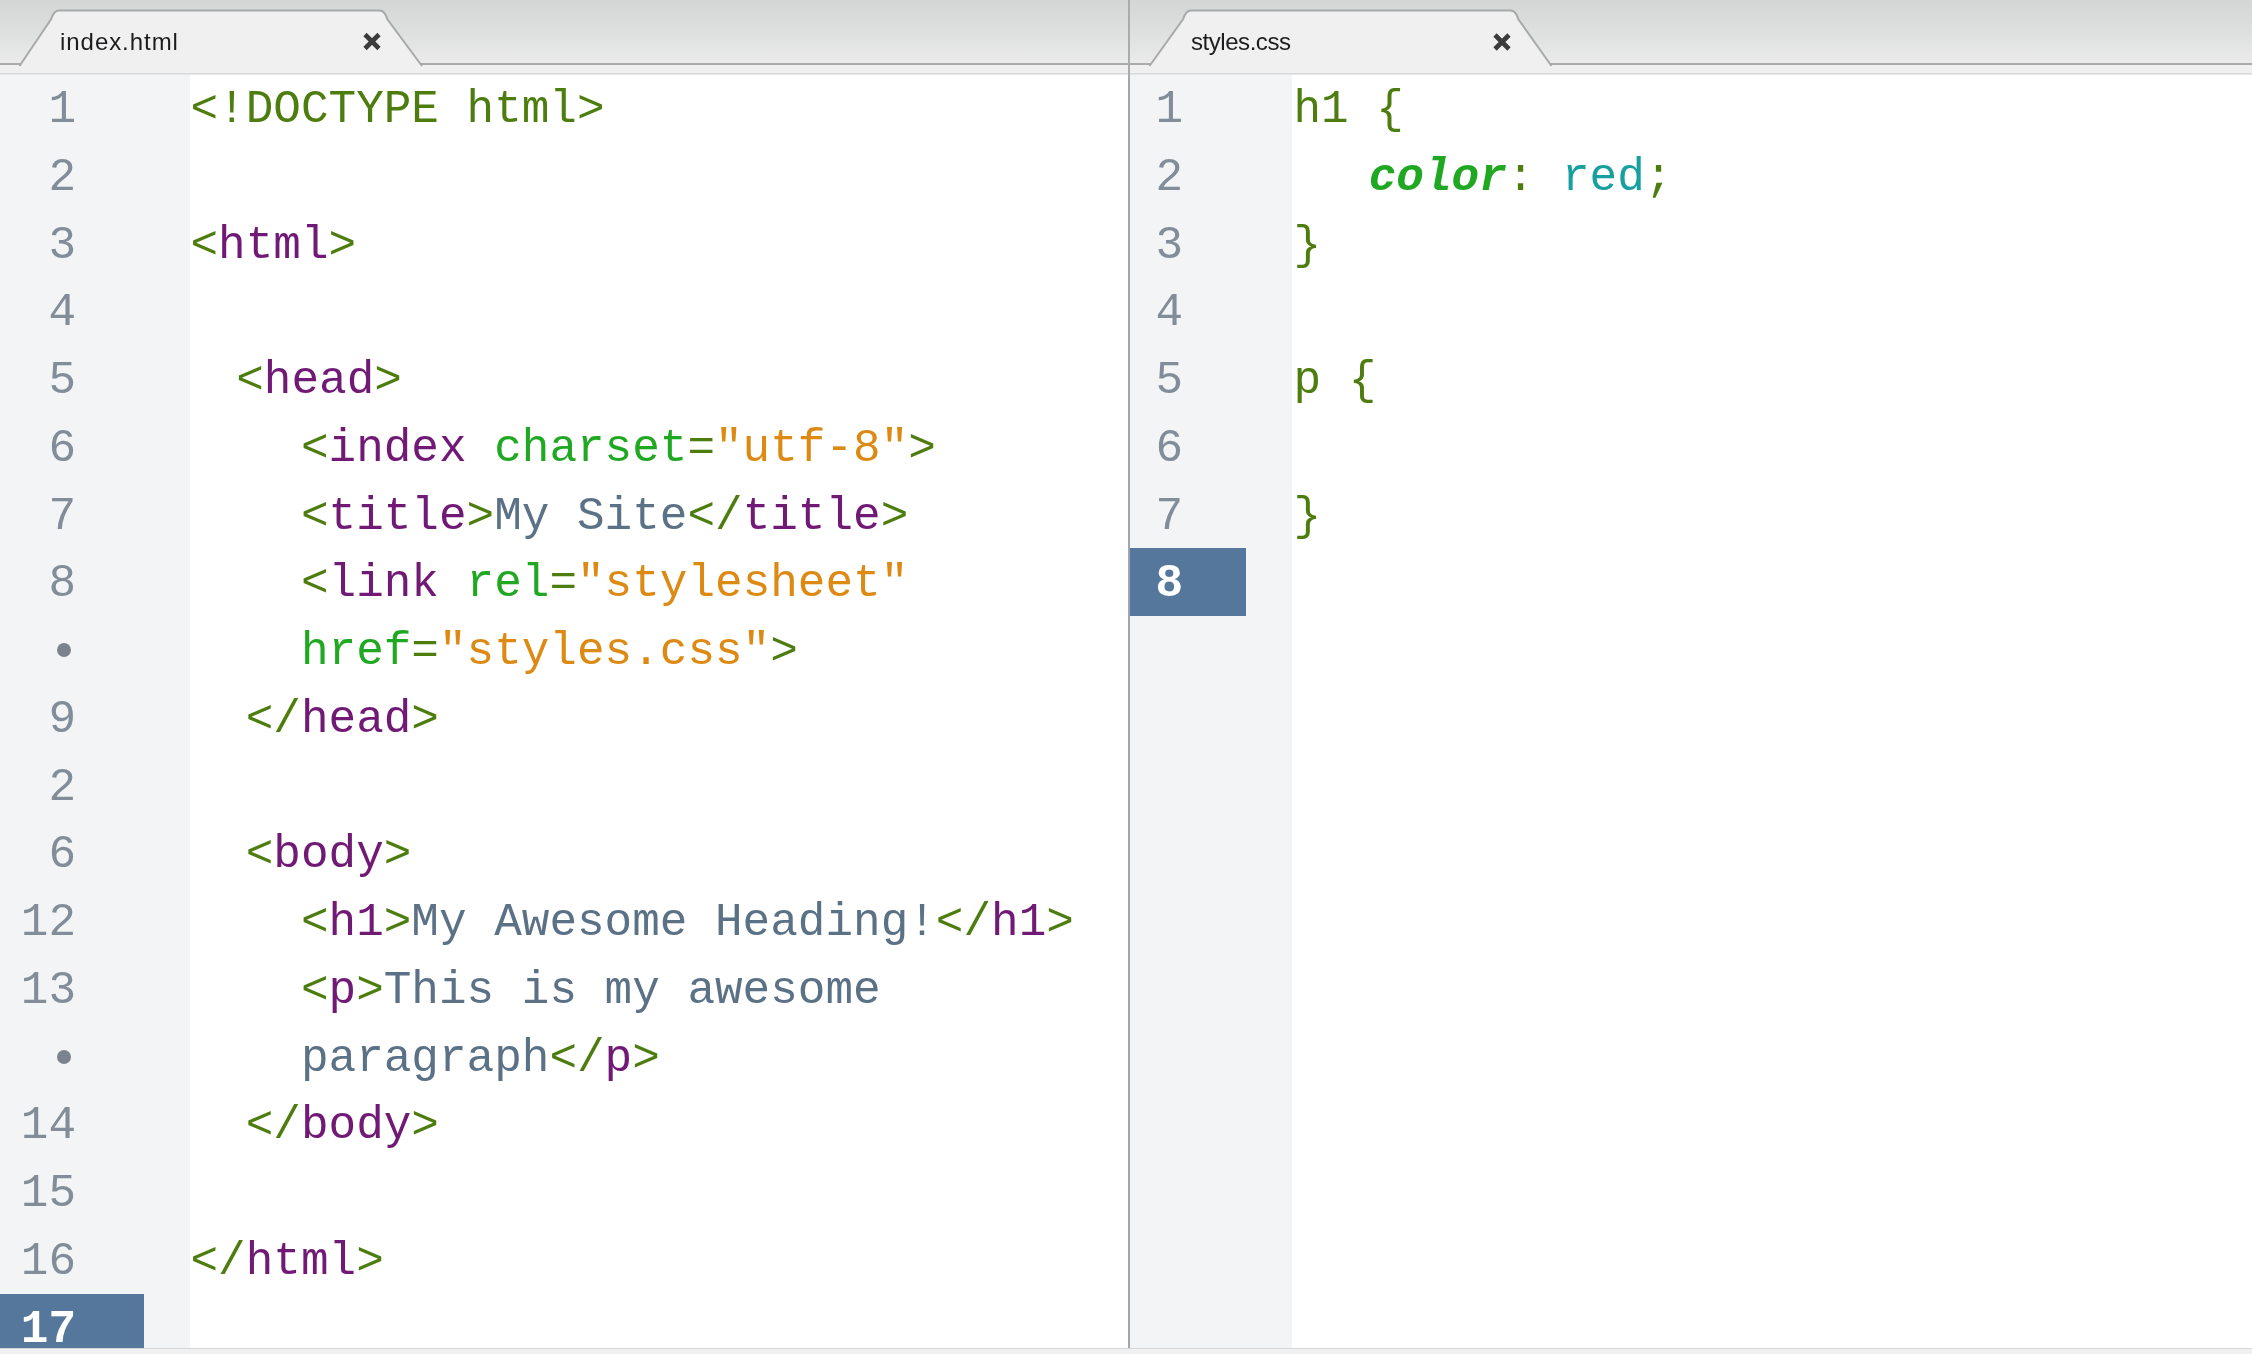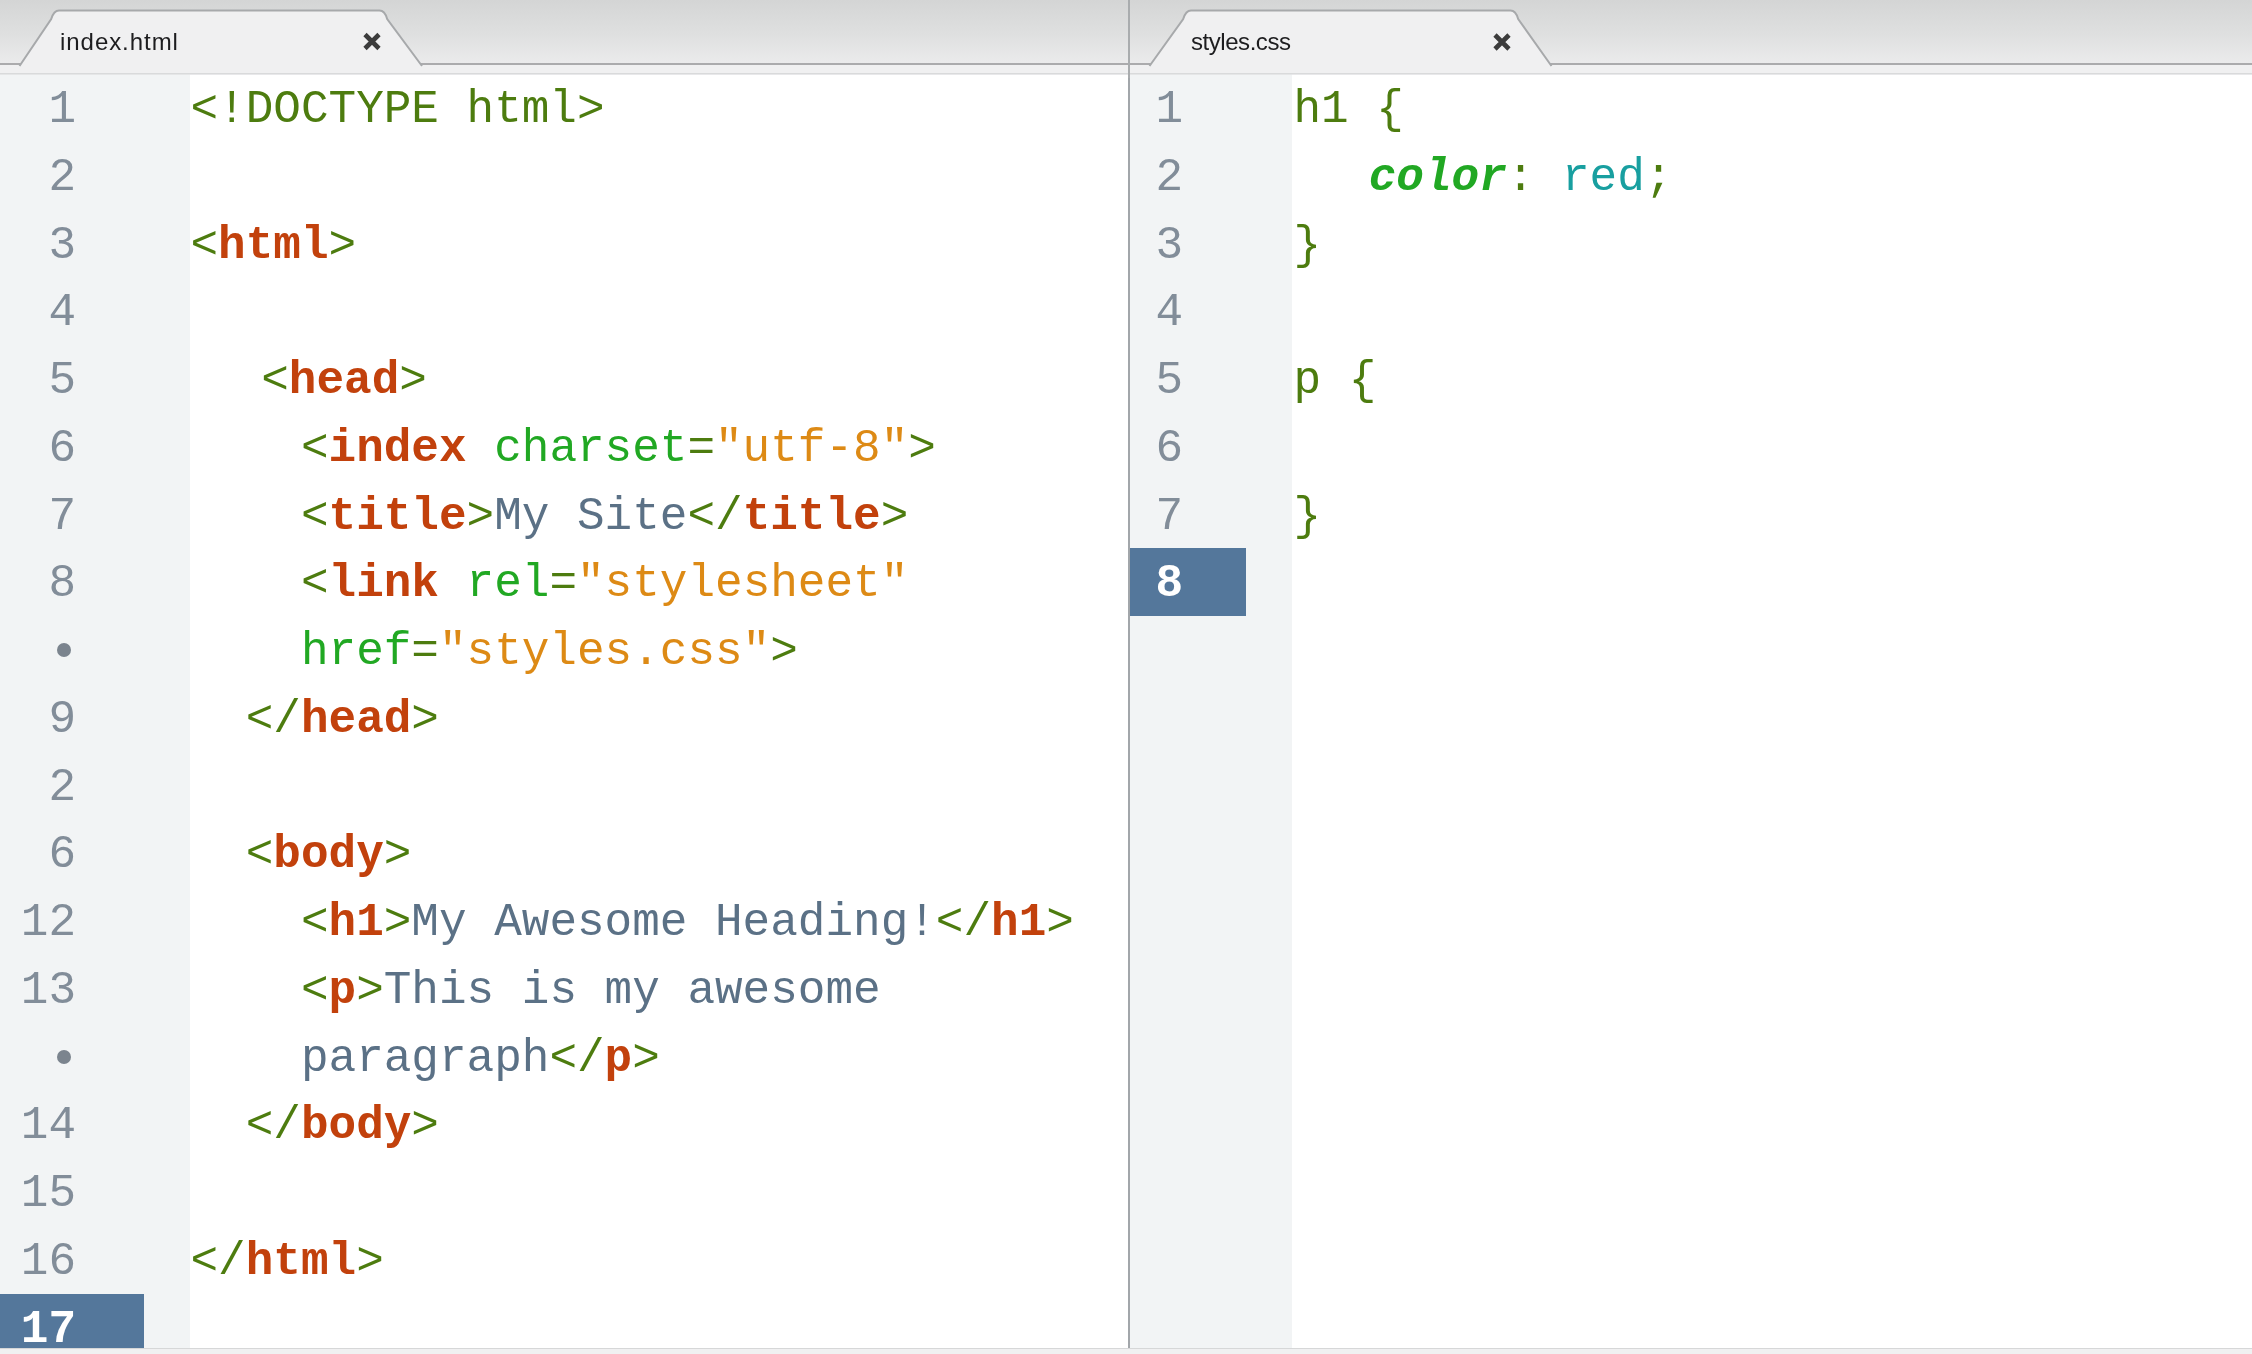--- a/index.html
+++ b/index.html
@@ -8,21 +8,21 @@
 .ed { position:absolute; left:0; top:0; width:2252px; height:1354px; }
 .gut { position:absolute; top:65.0px; bottom:0; background:#f2f4f5; }
 .hl { position:absolute; height:67.75px; background:#54779b; }
 .vdiv { position:absolute; top:0; bottom:0; left:1128.0px; width:2.0px; background:#a2a6aa; }
 .num,.code { position:absolute; font-family:"Liberation Mono",monospace; font-size:46.0px; line-height:67.75px; height:67.75px; white-space:pre; }
 .num { color:#828d99; text-align:right; }
 .num.act { color:#ffffff; font-weight:bold; }
 .dot { position:absolute; width:14px; height:14px; border-radius:50%; background:#7b848e; }
 .code { color:#2d3c4c; }
 .d { color:#4d7c0f; }
-.t { color:#c2410c; font-weight:bold;margin-top:30px; }
+.t { color:#701a75; font-weight:normal;margin-top:30px; }
 .a { color:#21a823; }
 .v { color:#dd8a15; }
 .x { color:#5b7186; }
 .c { color:#189fa0;text-align:center; }
 .g { color:#21a823; font-weight:bold; font-style:italic;margin-left:20px; }
 .bstrip { position:absolute; left:0; top:1348px; width:2252px; height:6px; background:#f0f0f1; border-top:1.5px solid #d6d7d8; }
 </style></head>
 <body>
 <div class="ed">
 <div class="gut" style="left:0;width:190.0px"></div>
@@ -30,21 +30,21 @@
 <div class="hl" style="left:0;top:1293.50px;width:144.0px"></div>
 <div class="hl" style="left:1130.0px;top:548.25px;width:116.0px"></div>
 <div class="vdiv"></div>
 <div class="num" style="left:0.00px;top:77.00px;width:76.00px">1</div>
 <div class="code" style="left:190.50px;top:77.00px"><span class="d">&lt;!DOCTYPE html&gt;</span></div>
 <div class="num" style="left:0.00px;top:144.75px;width:76.00px">2</div>
 <div class="num" style="left:0.00px;top:212.50px;width:76.00px">3</div>
 <div class="code" style="left:190.50px;top:212.50px"><span class="d">&lt;</span><span class="t">html</span><span class="d">&gt;</span></div>
 <div class="num" style="left:0.00px;top:280.25px;width:76.00px">4</div>
 <div class="num" style="left:0.00px;top:348.00px;width:76.00px">5</div>
-<div class="code" style="left:206px;top:348.00px">  <span class="d">&lt;</span><span class="t">head</span><span class="d">&gt;</span></div>
+<div class="code" style="left:181px;top:348.00px">  <span class="d">&lt;</span><span class="t">head</span><span class="d">&gt;</span></div>
 <div class="num" style="left:0.00px;top:415.75px;width:76.00px">6</div>
 <div class="code" style="left:190.50px;top:415.75px">    <span class="d">&lt;</span><span class="t">index</span> <span class="a">charset</span><span class="d">=</span><span class="v">"utf-8"</span><span class="d">&gt;</span></div>
 <div class="num" style="left:0.00px;top:483.50px;width:76.00px">7</div>
 <div class="code" style="left:190.50px;top:483.50px">    <span class="d">&lt;</span><span class="t">title</span><span class="d">&gt;</span><span class="x">My Site</span><span class="d">&lt;/</span><span class="t">title</span><span class="d">&gt;</span></div>
 <div class="num" style="left:0.00px;top:551.25px;width:76.00px">8</div>
 <div class="code" style="left:190.50px;top:551.25px">    <span class="d">&lt;</span><span class="t">link</span> <span class="a">rel</span><span class="d">=</span><span class="v">"stylesheet"</span></div>
 <div class="dot" style="left:57.00px;top:643.00px"></div>
 <div class="code" style="left:190.50px;top:619.00px">    <span class="a">href</span><span class="d">=</span><span class="v">"styles.css"</span><span class="d">&gt;</span></div>
 <div class="num" style="left:0.00px;top:686.75px;width:76.00px">9</div>
 <div class="code" style="left:190.50px;top:686.75px">  <span class="d">&lt;/</span><span class="t">head</span><span class="d">&gt;</span></div>

